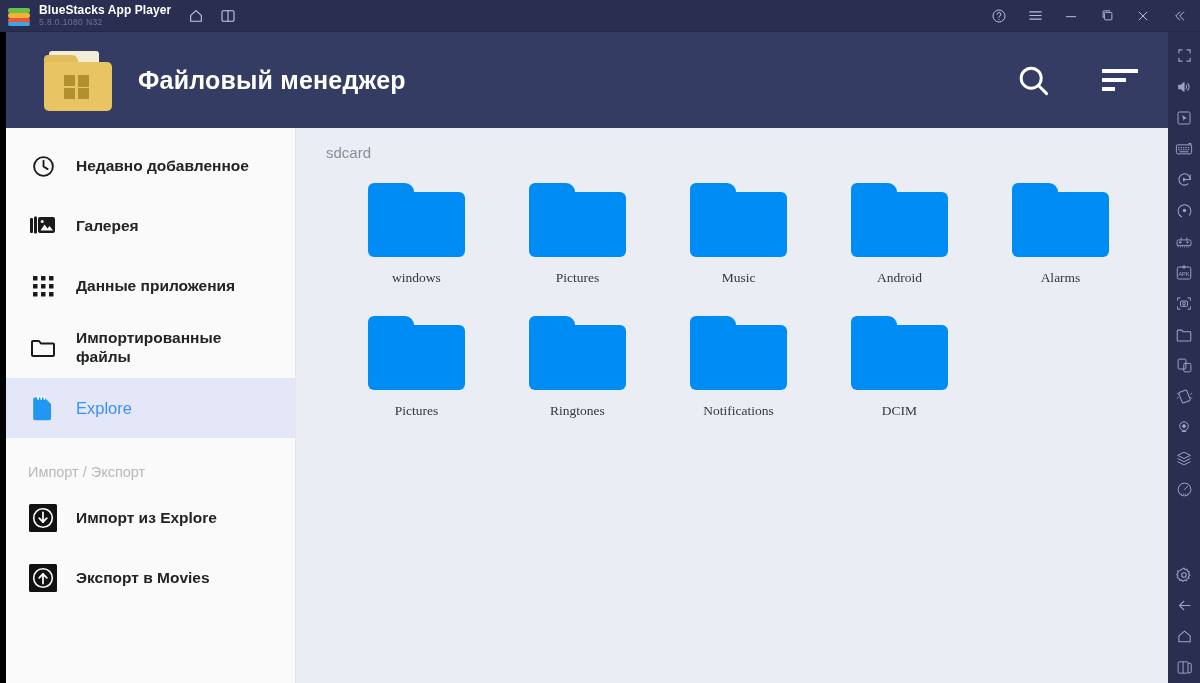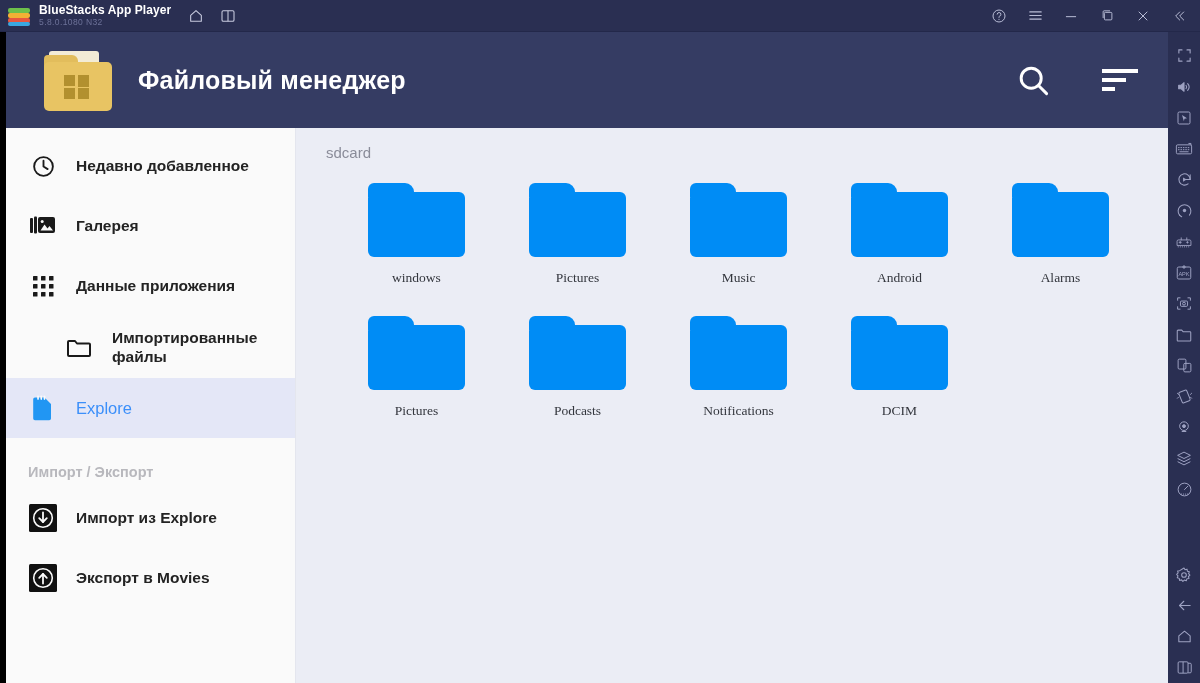--- a/index.html
+++ b/index.html
@@ -113,33 +113,33 @@
     flex: 0 0 290px; width: 290px; background: #fafafa;
     display: flex; flex-direction: column;
     padding-top: 8px;
     border-right: 1px solid #e4e6ee;
     overflow: hidden;
   }
   .navitem {
     display: flex; align-items: center; gap: 18px;
     padding: 0 22px; height: 60px; cursor: pointer;
   }
-  .navitem.tall { height: 62px; margin-left: 36px; }
+  .navitem.tall { height: 62px; }
   .navitem .ic {
     width: 30px; flex: 0 0 30px; display: flex; align-items: center; justify-content: center;
     color: #1a1a1a;
   }
   .navitem .lb {
     font-size: 15.5px; font-weight: bold; color: #232323; line-height: 1.25;
   }
   .navitem.active { background: #e4e7f7; }
   .navitem.active .lb { color: #3b8ffa; font-weight: normal; font-size: 16.5px; }
   .navitem.active .ic { color: #2196f3; }
   .sectionhdr {
-    font-size: 14.5px; color: #b8b8bd; font-weight: bold;
+    font-size: 14.5px; color: #b8b8bd; font-weight: normal;
     padding: 26px 22px 8px 22px;
   }
   .navitem.sq .ic svg { display:block; }
 
   
   .content {
     flex: 1; background: #ebedf5; min-height: 0;
     padding: 0 0 8px 0; overflow: hidden;
     position: relative;
   }
@@ -428,21 +428,21 @@
                   <div class="ftab"></div>
                   <div class="fbody"></div>
                 </div>
               <div class="flabel">Pictures</div>
             </div>
             <div class="cell">
               <div class="folder">
                   <div class="ftab"></div>
                   <div class="fbody"></div>
                 </div>
-              <div class="flabel">Podcasts</div>
+              <div class="flabel">Ringtones</div>
             </div>
             <div class="cell">
               <div class="folder">
                   <div class="ftab"></div>
                   <div class="fbody"></div>
                 </div>
               <div class="flabel">Notifications</div>
             </div>
 
             <div class="cell">

